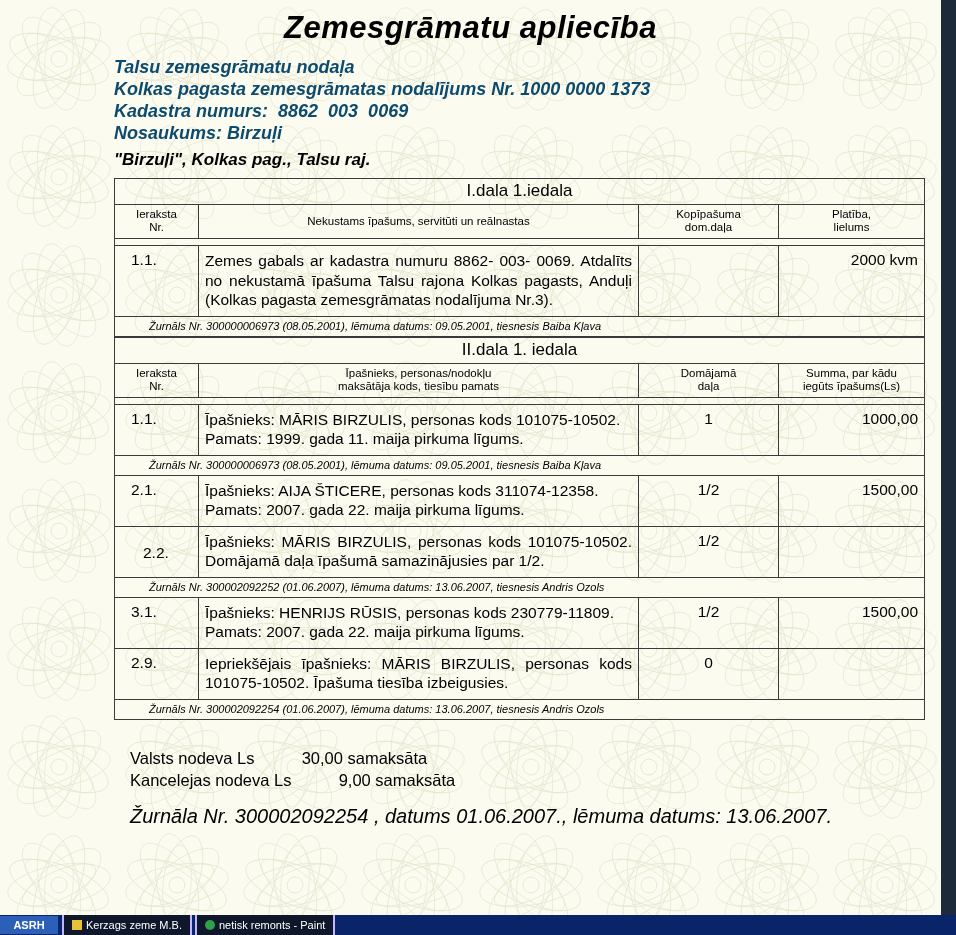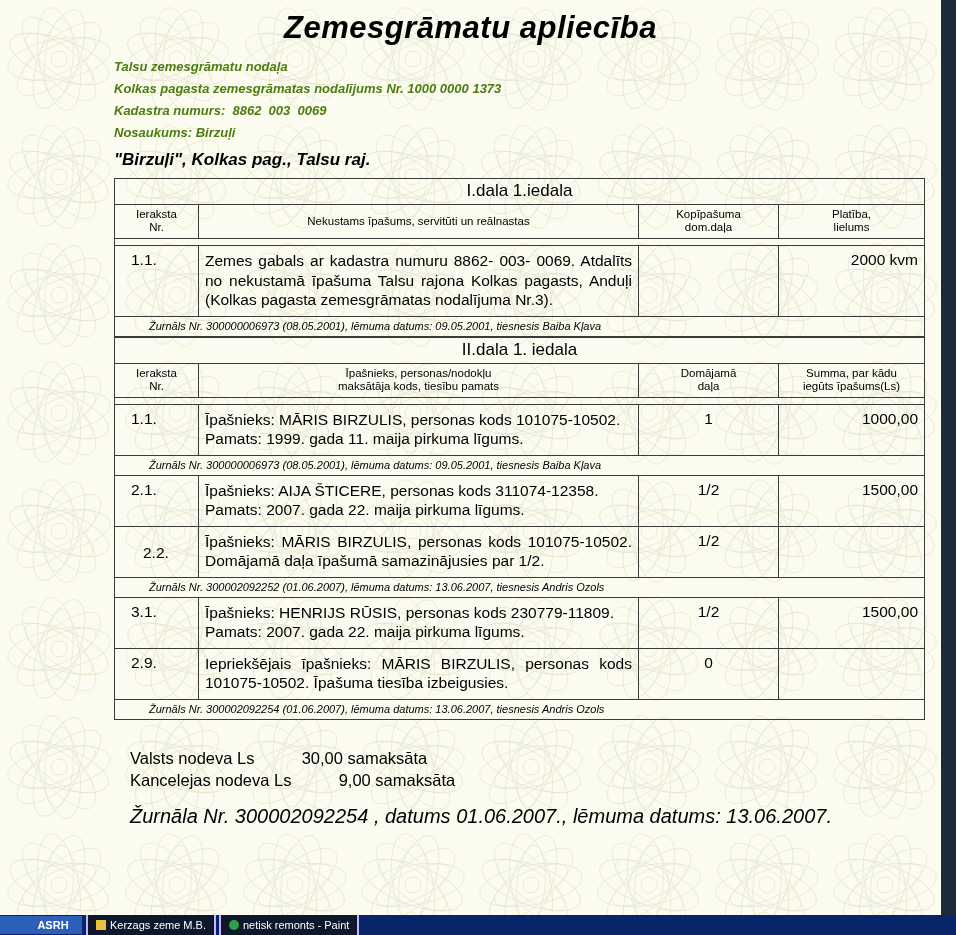--- a/index.html
+++ b/index.html
@@ -39,26 +39,26 @@
     text-align: center;
     font-size: 31px;
     font-style: italic;
     font-weight: bold;
     letter-spacing: 0.5px;
     color: #000;
     margin: 4px 0 10px 0;
     font-family: "Liberation Sans", sans-serif;
   }
   .hdr-line {
-    font-size: 13px;
+    font-size: 18px;
     font-weight: bold;
     font-style: italic;
     line-height: 22px;
     margin-left: 92px;
-    color: #4d7c0f;
+    color: #0c4a6e;
     white-space: pre;
   }
   .addr {
     font-size: 17px;
     font-weight: bold;
     font-style: italic;
     margin-left: 92px;
     margin-top: 6px;
     margin-bottom: 8px;
   }
@@ -164,21 +164,20 @@
     width: 58px;
     height: 18px;
     background: #2b5fb8;
     color: #fff;
     font-weight: bold;
     font-size: 11px;
     display: flex;
     align-items: center;
     justify-content: center;
     margin-right: 4px;
-    padding-left: 24px;
   }
   .taskitem {
     height: 18px;
     background: #0f172a;
     border: 2px solid #c4b5fd;
     margin-right: 3px;
     padding: 12px 8px;
     display: flex;
     align-items: center;
     color: #fff;

